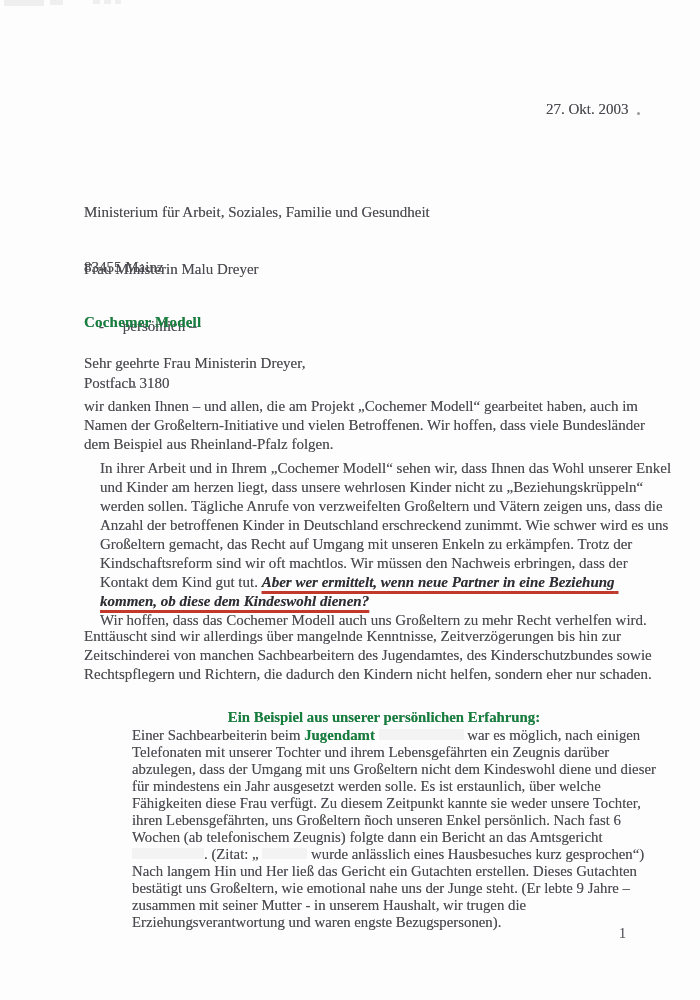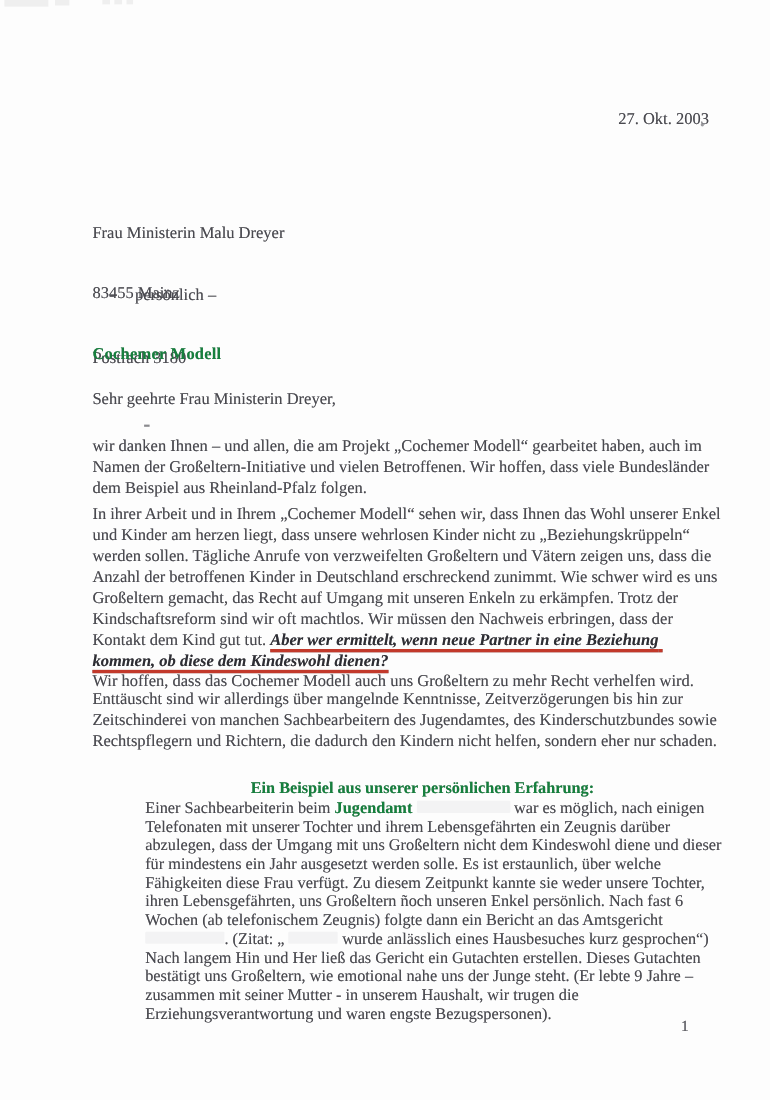--- a/index.html
+++ b/index.html
@@ -10,27 +10,27 @@
     background: #fdfdfd;
     font-family: "Liberation Serif", "DejaVu Serif", serif;
     color: #4a4a50;
     overflow: hidden;
     text-shadow: 0 0 0.6px rgba(74,74,80,0.55);
   }
   .abs { position: absolute; }
   .txt { font-size: 15px; line-height: 19px; white-space: pre-wrap; }
   .small-lh { line-height: 17px; font-size: 14.8px; }
   .bold { font-weight: 700; color: #15803d; }
-  .date { left: 562px; top: 100px; font-size: 15px; }
+  .date { left: 546px; top: 100px; font-size: 15px; }
   .recipient { left: 84px; top: 165px; }
   .city { left: 84px; top: 258px; }
   .subject { left: 84px; top: 313px; letter-spacing: 0.2px; }
   .salutation { left: 84px; top: 354px; }
   .p1 { left: 84px; top: 397px; width: 570px; }
-  .p2 { left: 84px; top: 459px; width: 572px; }
+  .p2 { left: 100px; top: 459px; width: 572px; }
   .p3 { left: 84px; top: 627px; width: 570px; }
   .ex-heading { left: 122px; top: 709px; width: 524px; text-align: center; }
   .ex-body { left: 132px; top: 727px; width: 524px; }
   .pagenum { left: 619px; top: 926px; font-size: 14px; color: #5a5a60; }
   .highlight {
     font-weight: 700;
     font-style: italic;
     color: #2e2e34;
     text-decoration: underline;
     text-decoration-color: #c2392b;
@@ -60,20 +60,21 @@
   <div class="artifact" style="left:4px; top:0; width:40px; height:6px;"></div>
   <div class="artifact" style="left:50px; top:0; width:13px; height:5px;"></div>
   <div class="artifact" style="left:93px; top:0; width:7px; height:4px;"></div>
   <div class="artifact" style="left:104px; top:0; width:7px; height:4px;"></div>
   <div class="artifact" style="left:115px; top:0; width:6px; height:4px;"></div>
 
   <div class="abs txt date">27. Okt. 2003</div>
   <div class="dot-artifact" style="left:637px; top:112px;"></div>
 
   <div class="abs txt recipient">
+    <div>Ministerium für Arbeit, Soziales, Familie und Gesundheit</div>
     <div>Frau Ministerin Malu Dreyer</div>
     <div>    -     persönlich –</div>
     <div>Postfach 3180</div>
   </div>
   <div class="abs txt city">83455 Mainz</div>
 
   <div class="abs txt bold subject">Cochemer Modell</div>
 
   <div class="abs txt salutation">Sehr geehrte Frau Ministerin Dreyer,</div>
   <div class="dash-artifact" style="left:131px; top:386px;"></div>

